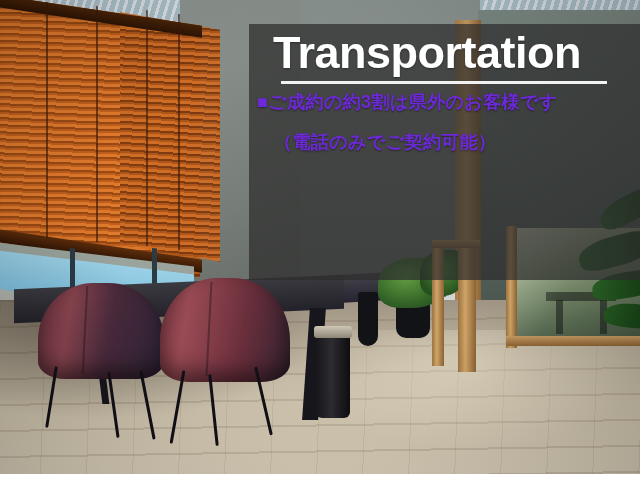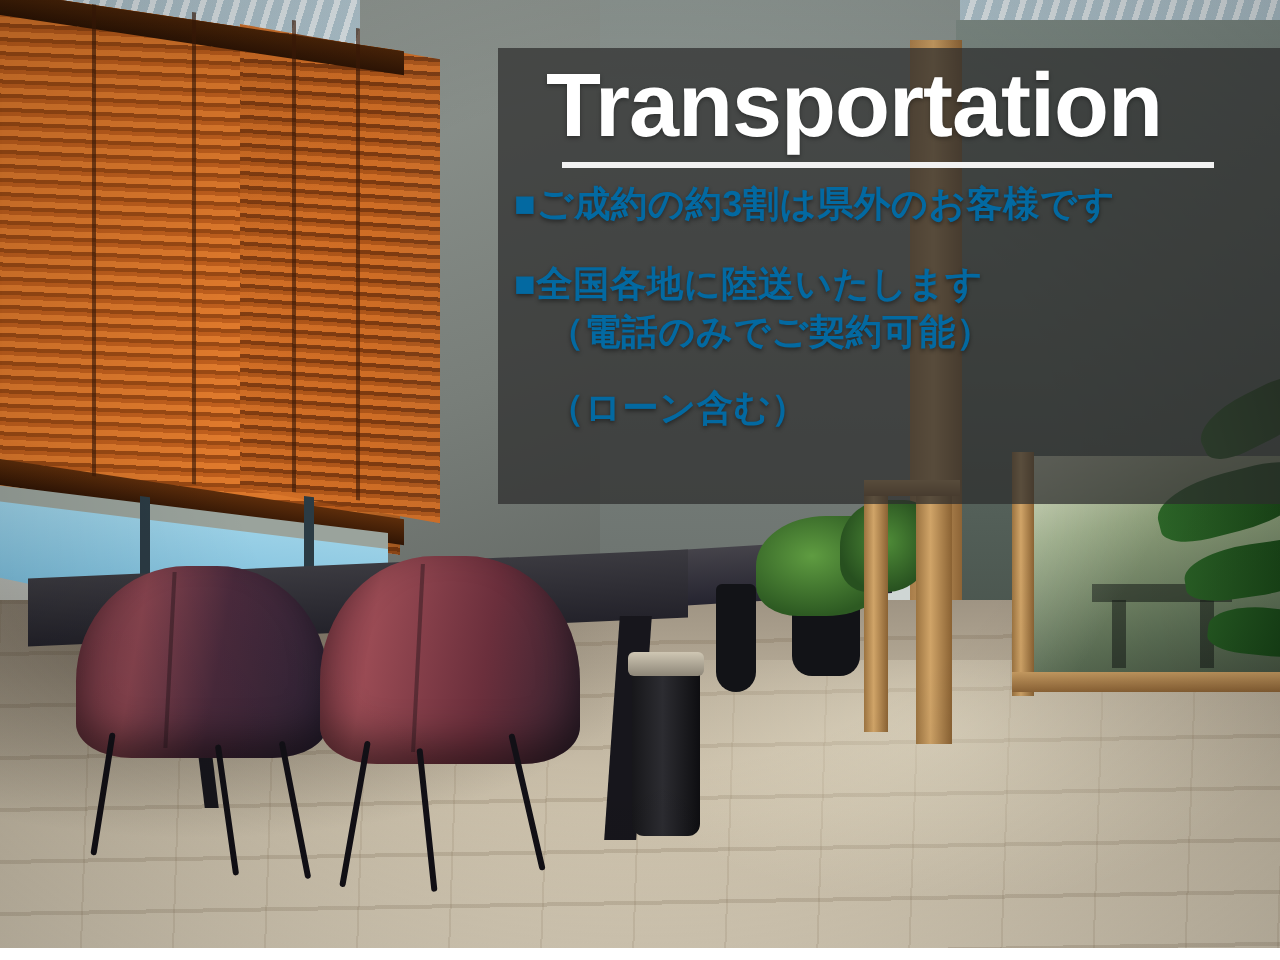--- a/index.html
+++ b/index.html
@@ -251,21 +251,21 @@
   }
   .furn-dark {
     position: absolute;
     background: rgba(20,26,22,0.55);
   }
 
   
   .overlay {
     position: absolute;
     left: 249px; top: 24px;
-    width: 391px; height: 228px;
+    width: 391px; height: 256px;
     background: rgba(44,44,44,0.72);
   }
   .ov-title {
     position: absolute;
     left: 0; top: 3px; width: 356px;
     text-align: center;
     color: #ffffff;
     font-size: 45px;
     font-weight: bold;
     letter-spacing: -0.5px;
@@ -278,21 +278,21 @@
     left: 32px; top: 57px;
     width: 326px; height: 3px;
     background: #f2f2f2;
   }
   .bullets {
     position: absolute;
     left: 8px; top: 66px;
     width: 383px;
   }
   .bline {
-    color: #0369a1;
+    color: #6d28d9;
     font-size: 18px;
     font-weight: bold;
     line-height: 24px;
     white-space: nowrap;
     letter-spacing: 0.4px;
     text-shadow: 0 1px 2px rgba(0,0,0,0.45);
   }
   .bline.sub {
     padding-left: 17px;
   }
@@ -398,26 +398,24 @@
 
     <div class="ov-rule"></div>
 
     <div class="bullets">
 
       <div class="bgroup">
         <div class="bline">■ご成約の約3割は県外のお客様です</div>
       </div>
 
       <div class="bgroup">
-        <div class="bline">■全国各地に陸送いたします</div>
         <div class="bline sub">（電話のみでご契約可能）</div>
       </div>
 
       <div class="bgroup">
-        <div class="bline sub">（ローン含む）</div>
       </div>
 
 
     </div>
   </div>
 
   <div class="bottom-strip"></div>
 </div>
 
 </body></html>

